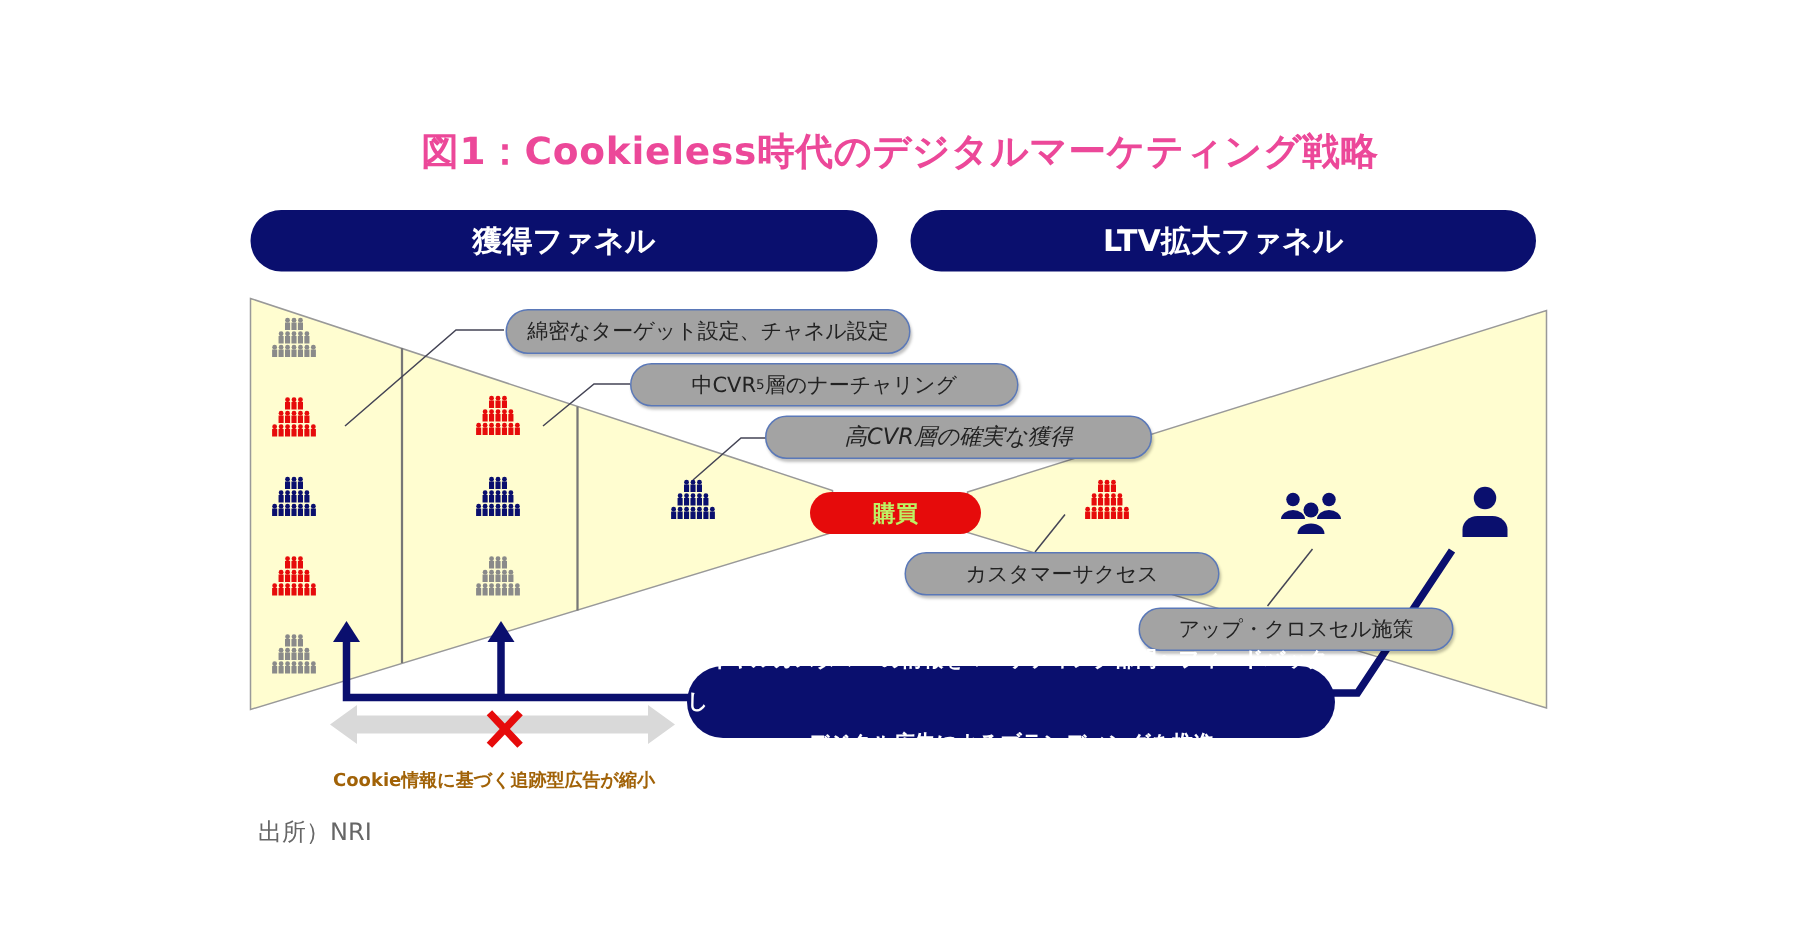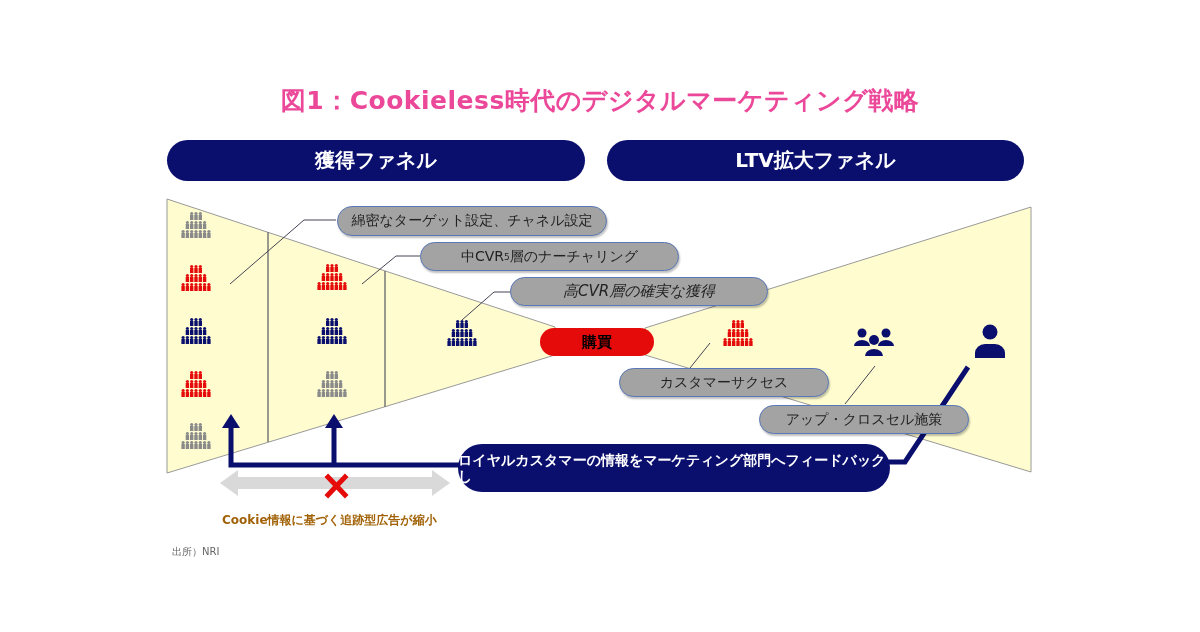--- a/index.html
+++ b/index.html
@@ -9,27 +9,27 @@
            font-size: 25px; font-weight: bold; color: #ec4899; letter-spacing: 0.5px; }
   .funnel-header { position: absolute; top: 140px; height: 41px; border-radius: 21px;
                    background: #0a0f6e; color: #fff; font-size: 20px; font-weight: bold;
                    display: flex; align-items: center; justify-content: center; }
   #diagram { position: absolute; left: 0; top: 0; }
   .pill { position: absolute; background: #a3a3a3; border: 1.5px solid #5a78b8;
           border-radius: 18px; box-shadow: 1px 2px 2px rgba(0,0,0,0.25);
           color: #222; font-size: 14px; display: flex; align-items: center; justify-content: center;
           white-space: nowrap; }
   .purchase { position: absolute; left: 540px; top: 328px; width: 114px; height: 28px;
-              background: #e60b0b; border-radius: 14px; color: #000000; font-weight: bold;
+              background: #e60b0b; border-radius: 14px; color: #bef264; font-weight: bold;
               font-size: 15px; display: flex; align-items: center; justify-content: center; }
   .loyal { position: absolute; left: 458px; top: 444px; width: 432px; height: 48px;
            background: #0a0f6e; border-radius: 24px; color: #fff; font-size: 14px; font-weight: bold;
-           display: flex; flex-direction: column; align-items: center; justify-content: center; line-height: 16px; }
+           display: flex; flex-direction: column; align-items: center; justify-content: center; line-height: 28px; }
   .cookie-note { position: absolute; left: 222px; top: 512px; font-size: 12px; font-weight: bold; color: #a16207; }
-  .source { position: absolute; left: 172px; top: 545px; font-size: 10px; color: #666; }
+  .source { position: absolute; left: 172px; top: 545px; font-size: 16px; color: #666; }
   sup { font-size: 9px; }
 </style>
 </head>
 <body>
 
 <div class="title">図1：Cookieless時代のデジタルマーケティング戦略</div>
 
 <div class="funnel-header" style="left:167px;width:418px;">獲得ファネル</div>
 <div class="funnel-header" style="left:607px;width:417px;">LTV拡大ファネル</div>
 
@@ -399,23 +399,24 @@
   </g>
 </svg>
 
 <div class="pill" style="left:337px;top:206px;width:268px;height:28px;">綿密なターゲット設定、チャネル設定</div>
 <div class="pill" style="left:420px;top:242px;width:257px;height:27px;">
   <span>中CVR</span>
     <sup>5</sup>
     <span>層のナーチャリング</span>
 </div>
 <div class="pill" style="left:510px;top:277px;width:256px;height:27px;font-size:15px;font-style:italic;">高CVR層の確実な獲得</div>
-<div class="pill" style="left:619px;top:368px;width:208px;height:27px;">カスタマーサクセス</div>
+<div class="pill" style="left:603px;top:368px;width:208px;height:27px;">カスタマーサクセス</div>
 <div class="pill" style="left:759px;top:405px;width:208px;height:27px;">アップ・クロスセル施策</div>
 
 <div class="purchase">購買</div>
 
 <div class="loyal">
   <span>ロイヤルカスタマーの情報をマーケティング部門へフィードバックし</span>
+  <span>デジタル広告によるブランディングを推進</span>
 </div>
 
 <div class="cookie-note">Cookie情報に基づく追跡型広告が縮小</div>
 <div class="source">出所）NRI</div>
 
 </body></html>

